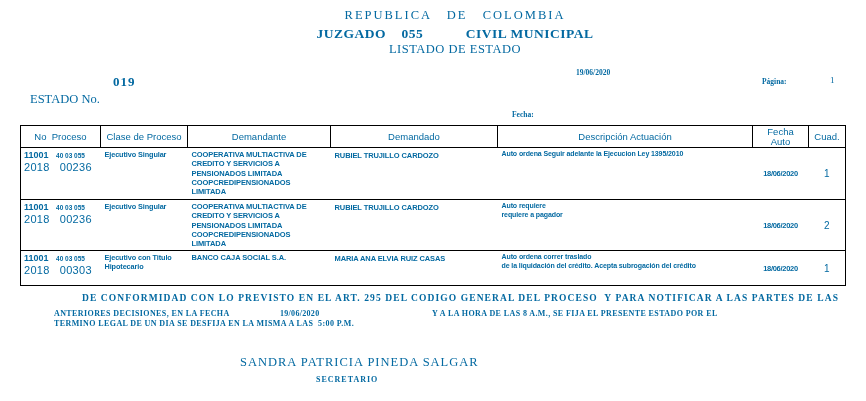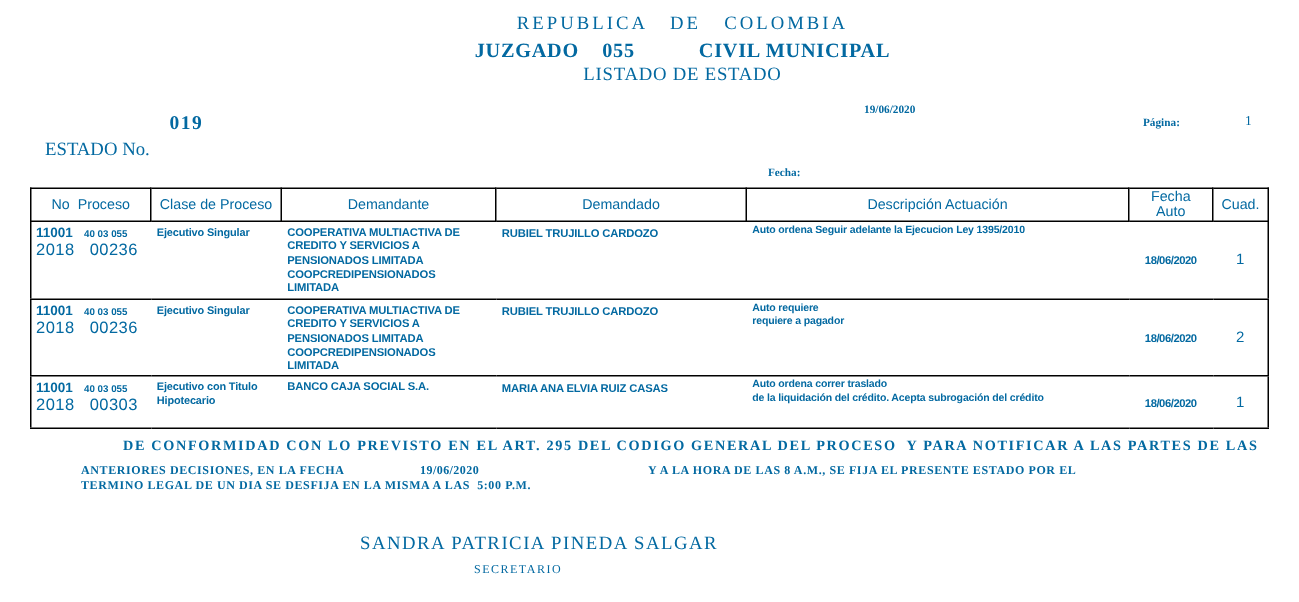--- a/index.html
+++ b/index.html
@@ -47,21 +47,21 @@
   .f1{left:54px;top:293px;font-size:9.5px;letter-spacing:1.1px;margin-left:28px;}
   .f2a{left:54px;top:309px;font-size:8px;letter-spacing:.4px;}
   .f2d{left:280px;top:309px;font-size:8px;letter-spacing:.3px;}
   .f2b{left:432px;top:309px;font-size:8px;letter-spacing:.4px;}
   .f3{left:54px;top:319px;font-size:8px;letter-spacing:.4px;}
 
   
   .sig-name{left:240px;top:355px;font-family:"Liberation Serif",serif;font-size:12.5px;
             letter-spacing:1px;white-space:pre;}
   .sig-role{left:316px;top:375px;font-family:"Liberation Serif",serif;font-size:8px;
-            font-weight:normal;letter-spacing:1px;}
+            font-weight:bold;letter-spacing:1px;}
 </style>
 </head>
 <body>
 
 <div id="page">
 
   <div class="titles">
     <div class="t1">REPUBLICA   DE   COLOMBIA</div>
     <div class="t3">JUZGADO    055           CIVIL MUNICIPAL</div>
     <div class="t4">LISTADO DE ESTADO</div>

